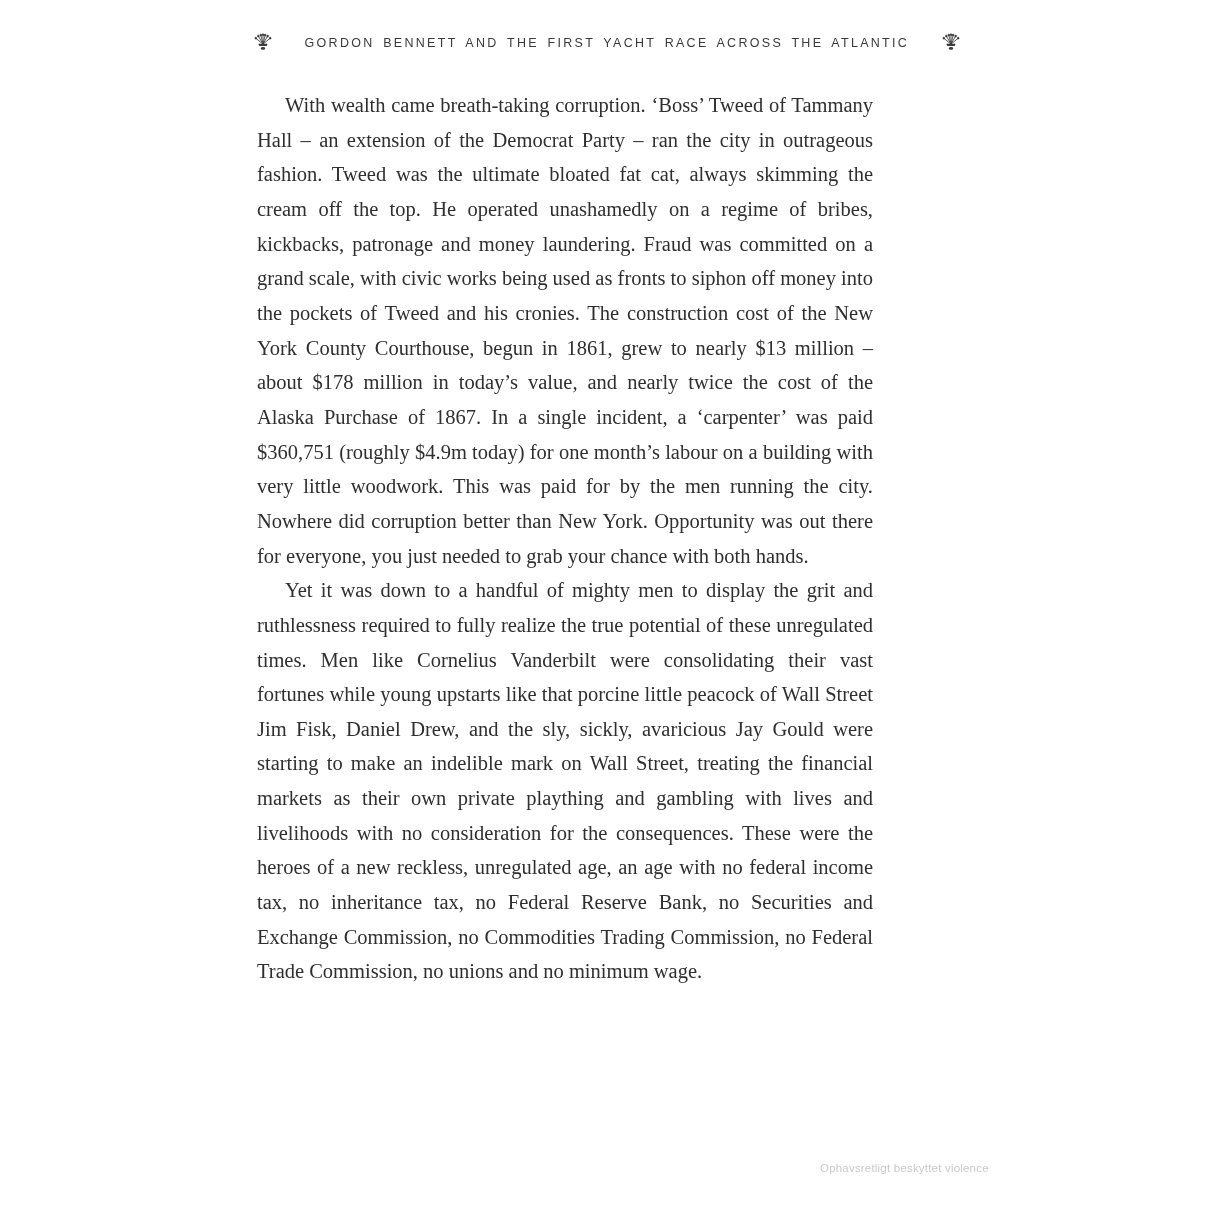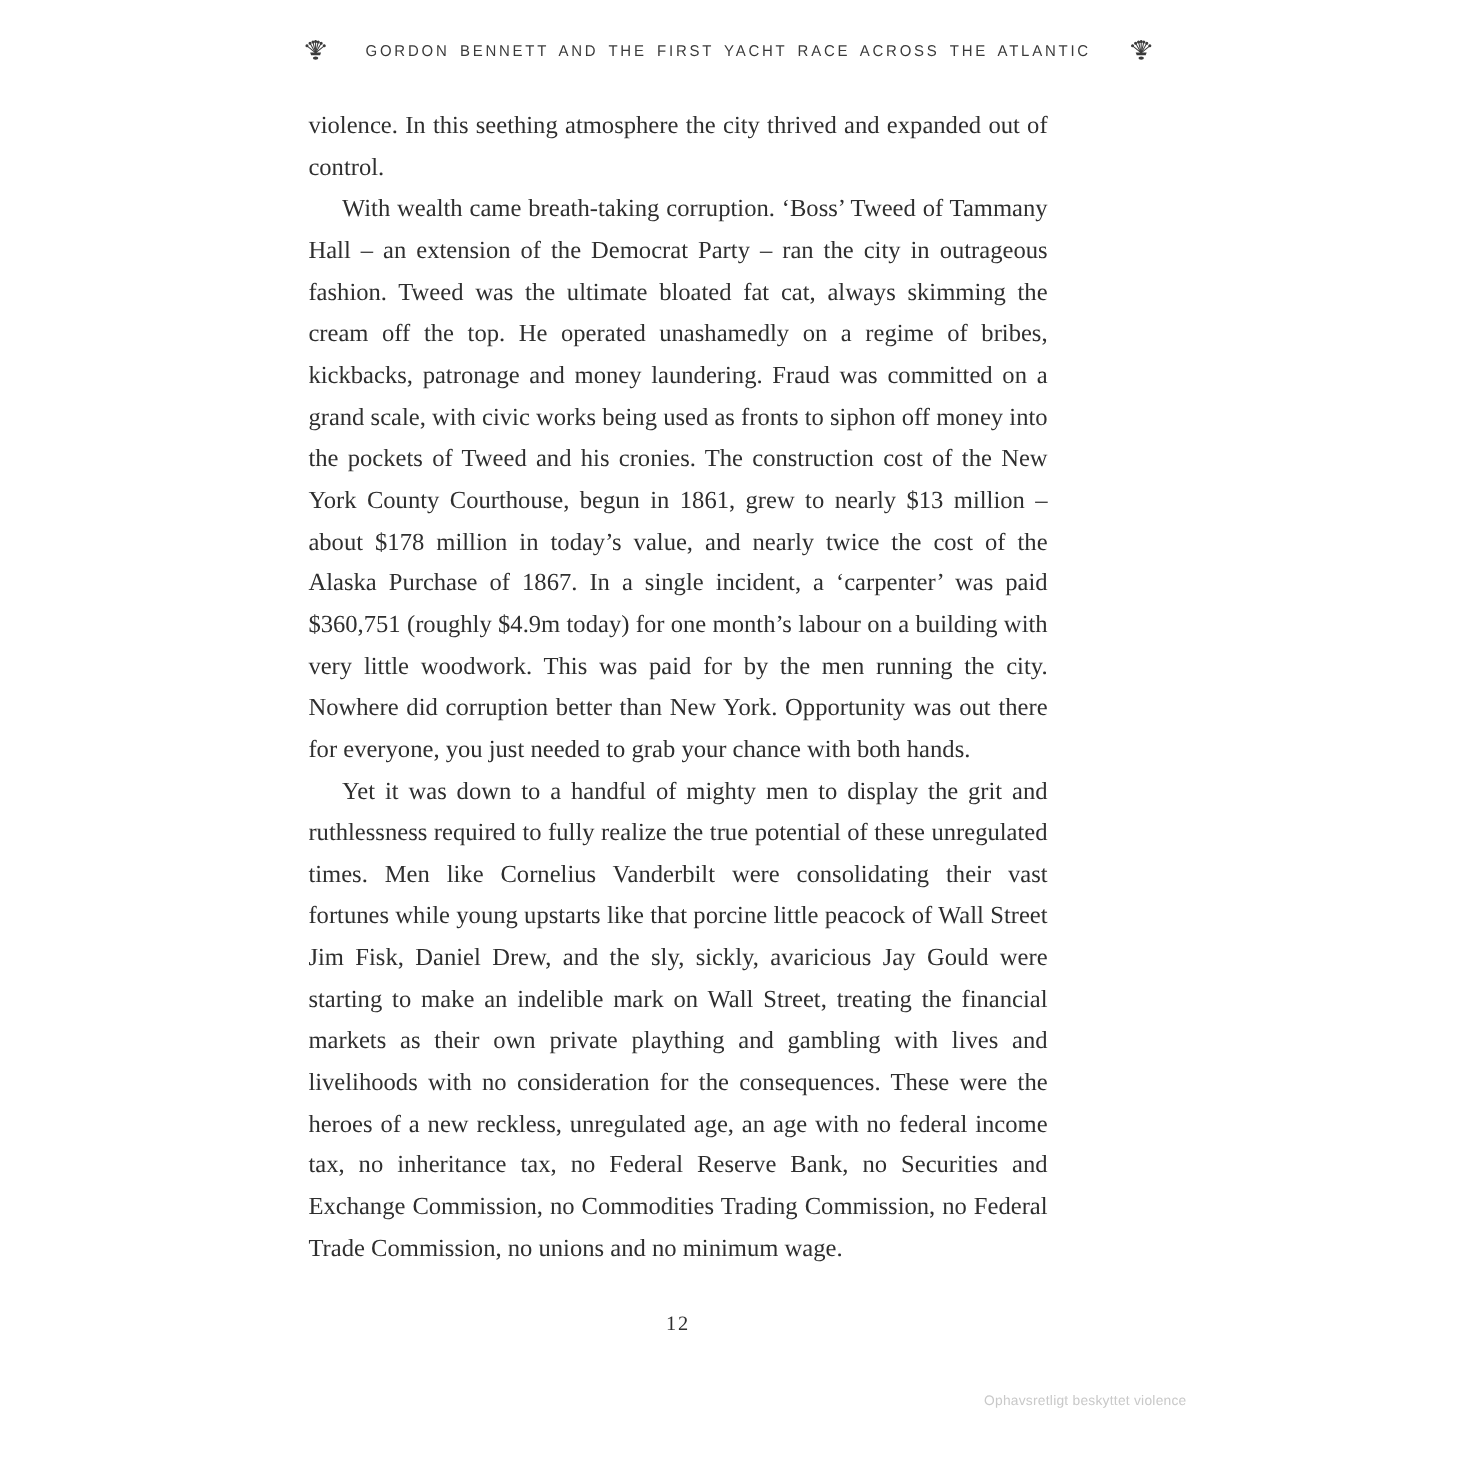--- a/index.html
+++ b/index.html
@@ -111,22 +111,20 @@
           <circle cx="18.5" cy="4" r="1"></circle>
           <circle cx="21.5" cy="6.5" r="1"></circle>
         </g>
         <path d="M7.6 13 L18.4 13 L17.4 15.8 L8.6 15.8 Z" fill="#3a3a3a"></path>
         <ellipse cx="13" cy="18.6" rx="2.7" ry="1.7" fill="#3a3a3a"></ellipse>
       </svg>
     </span>
   </header>
 
   <main class="text-block">
-    <p>violence. In this seething atmosphere the city thrived and expanded out of control.</p>
     <p class="indent">With wealth came breath-taking corruption. ‘Boss’ Tweed of Tammany Hall – an extension of the Democrat Party – ran the city in outrageous fashion. Tweed was the ultimate bloated fat cat, always skimming the cream off the top. He operated unashamedly on a regime of bribes, kickbacks, patronage and money laundering. Fraud was committed on a grand scale, with civic works being used as fronts to siphon off money into the pockets of Tweed and his cronies. The construction cost of the New York County Courthouse, begun in 1861, grew to nearly $13 million – about $178 million in today’s value, and nearly twice the cost of the Alaska Purchase of 1867. In a single incident, a ‘carpenter’ was paid $360,751 (roughly $4.9m today) for one month’s labour on a building with very little woodwork. This was paid for by the men running the city. Nowhere did corruption better than New York. Opportunity was out there for everyone, you just needed to grab your chance with both hands.</p>
     <p class="indent">Yet it was down to a handful of mighty men to display the grit and ruthlessness required to fully realize the true potential of these unregulated times. Men like Cornelius Vanderbilt were consolidating their vast fortunes while young upstarts like that porcine little peacock of Wall Street Jim Fisk, Daniel Drew, and the sly, sickly, avaricious Jay Gould were starting to make an indelible mark on Wall Street, treating the financial markets as their own private plaything and gambling with lives and livelihoods with no consideration for the consequences. These were the heroes of a new reckless, unregulated age, an age with no federal income tax, no inheritance tax, no Federal Reserve Bank, no Securities and Exchange Commission, no Commodities Trading Commission, no Federal Trade Commission, no unions and no minimum wage.</p>
   </main>
 
-  <div class="folio">12</div>
 
   <div class="copyright">Ophavsretligt beskyttet violence</div>
 
 </div>
 
 </body></html>

